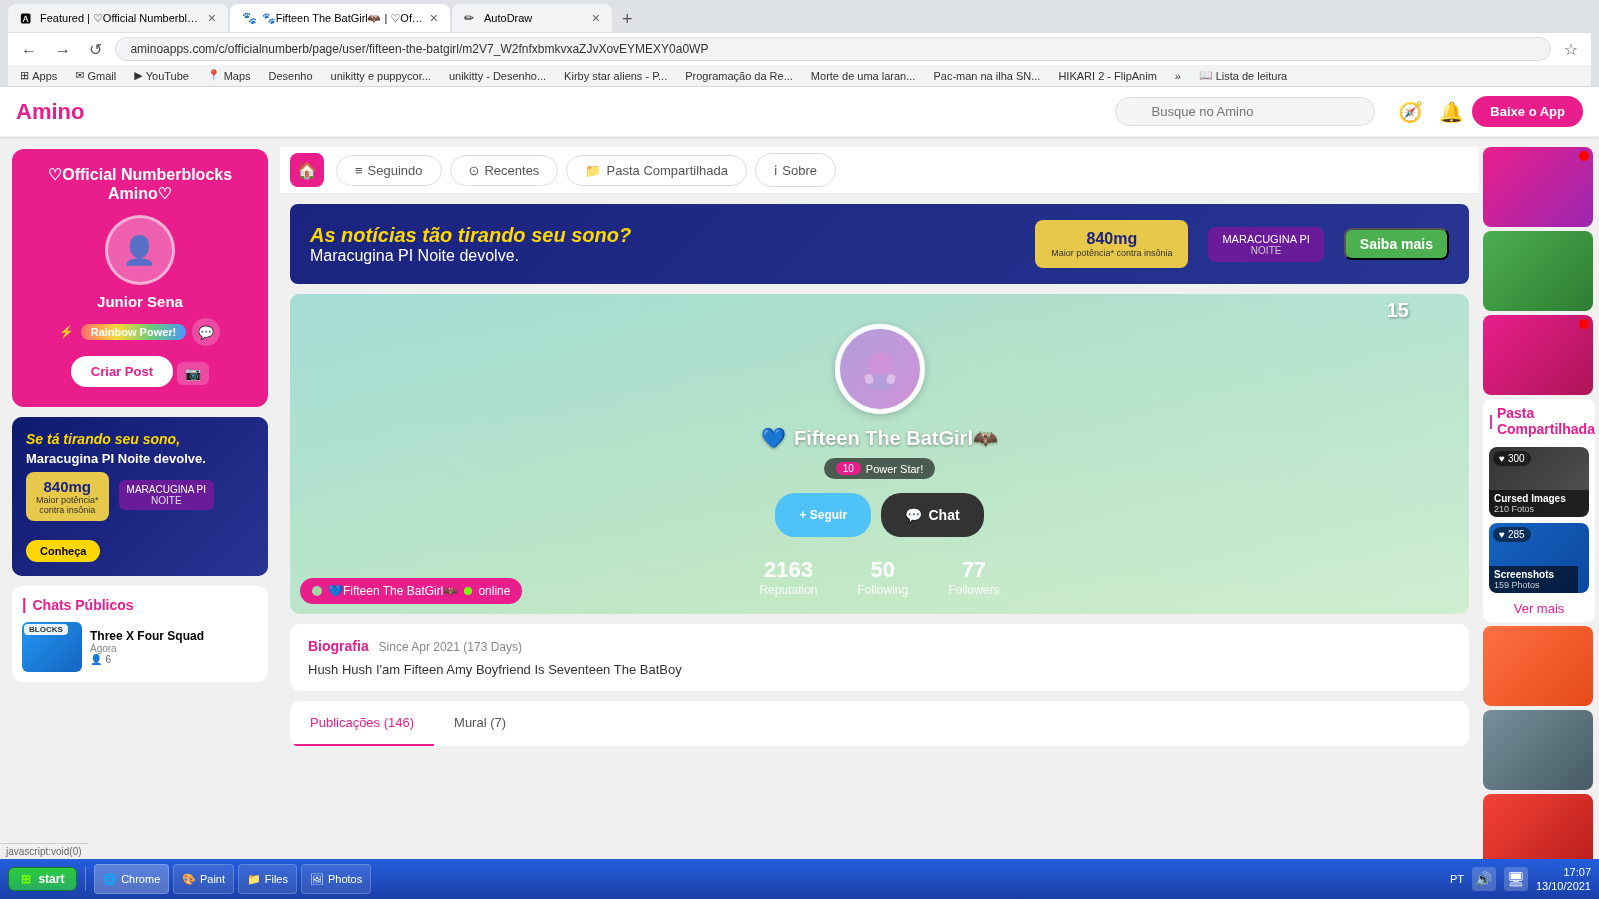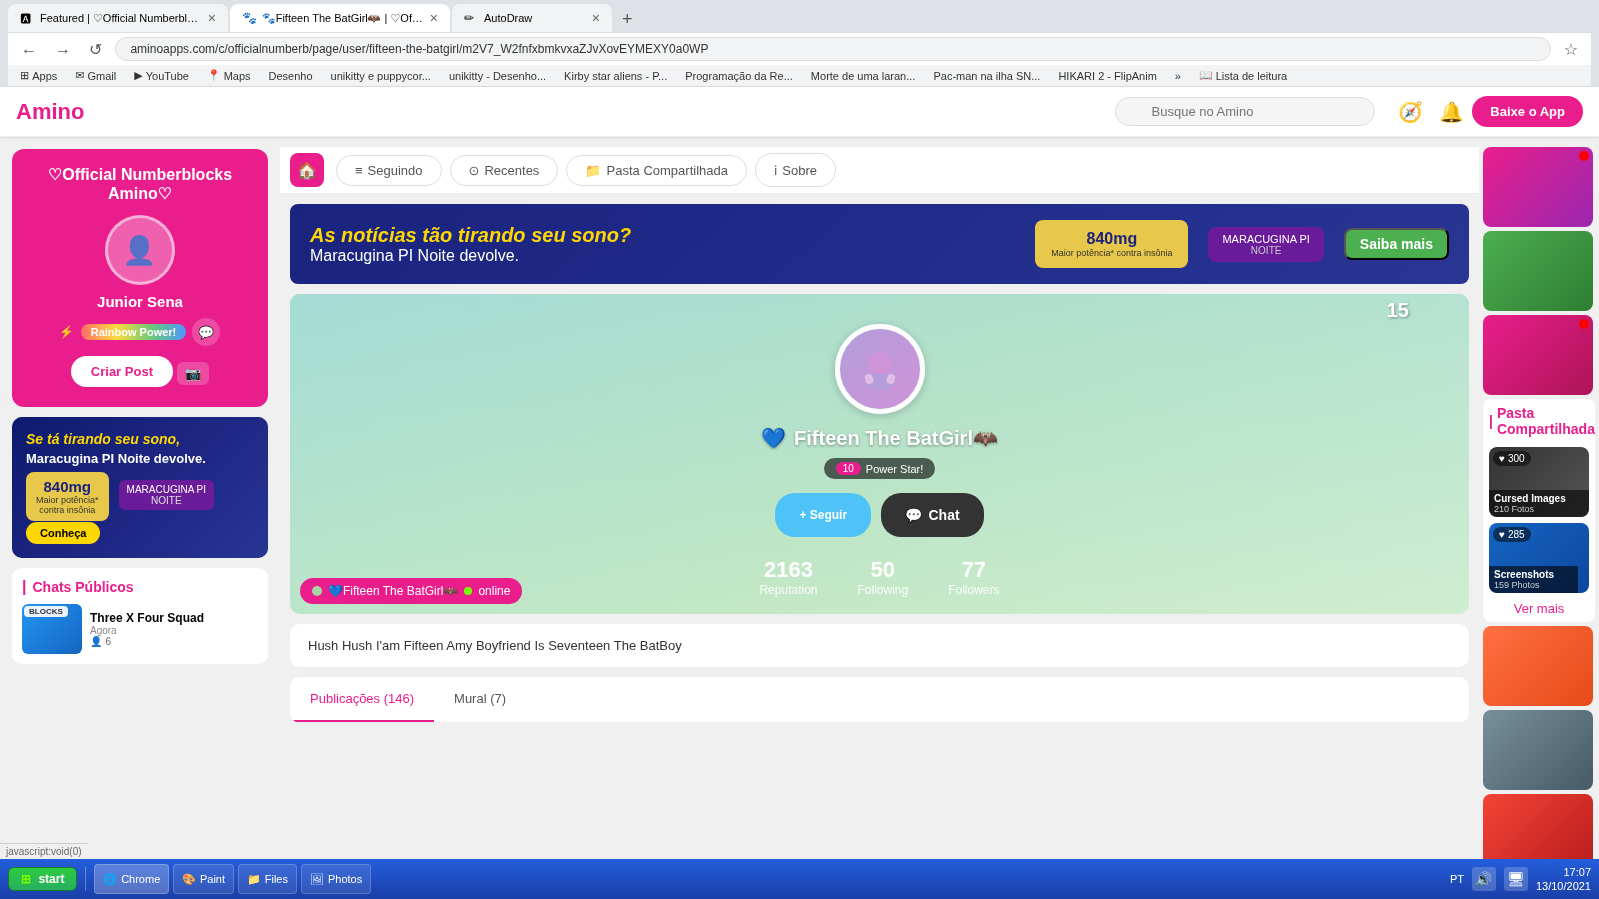--- a/index.html
+++ b/index.html
@@ -39,21 +39,21 @@
     .profile-card { background: #e91e8c; border-radius: 12px; padding: 16px; text-align: center; color: #fff; }
     .community-name { font-size: 16px; font-weight: bold; margin-bottom: 12px; }
     .avatar-circle { width: 70px; height: 70px; border-radius: 50%; background: rgba(255,255,255,0.3); margin: 0 auto 8px; border: 3px solid rgba(255,255,255,0.5); display: flex; align-items: center; justify-content: center; }
     .user-name { font-size: 15px; font-weight: bold; margin-bottom: 8px; }
     .badge-row { display: flex; align-items: center; justify-content: center; gap: 6px; margin-bottom: 10px; }
     .rainbow-badge { background: linear-gradient(to right, #ff6b6b, #ffd93d, #6bcb77, #4d96ff); border-radius: 10px; padding: 2px 10px; font-size: 11px; color: #fff; font-weight: bold; }
     .chat-icon-sm { background: rgba(255,255,255,0.2); border-radius: 50%; width: 28px; height: 28px; display: flex; align-items: center; justify-content: center; cursor: pointer; }
     .criar-post-btn { background: #fff; color: #e91e8c; border: none; border-radius: 20px; padding: 8px 20px; font-size: 13px; font-weight: bold; cursor: pointer; margin-bottom: 4px; }
 
     .ad-card { border-radius: 10px; overflow: hidden; background: #1a237e; }
-    .ad-btn { background: #ffd700; color: #000; border: none; border-radius: 12px; padding: 5px 14px; font-size: 11px; cursor: pointer; font-weight: bold; margin-top: 1px; }
+    .ad-btn { background: #ffd700; color: #000; border: none; border-radius: 12px; padding: 5px 14px; font-size: 11px; cursor: pointer; font-weight: bold; margin-top: 19px; }
 
     .public-chats { background: #fff; border-radius: 10px; padding: 10px; }
     .section-title { color: #e91e8c; font-size: 14px; font-weight: bold; margin-bottom: 8px; display: flex; align-items: center; gap: 6px; }
     .chat-item { display: flex; align-items: center; gap: 8px; cursor: pointer; }
     .chat-thumb { width: 60px; height: 50px; border-radius: 6px; background: #333; position: relative; overflow: hidden; }
     .chat-thumb-bg { width: 100%; height: 100%; background: linear-gradient(135deg, #2196f3, #1565c0); }
     .chat-name { font-size: 12px; font-weight: bold; }
     .chat-time { font-size: 10px; color: #888; }
     .chat-members { font-size: 10px; color: #666; display: flex; align-items: center; gap: 3px; }
 
@@ -367,20 +367,24 @@
 
       <div class="online-bar">
         <div style="width:10px; height:10px; background:#a5d6a7; border-radius:50%;"></div>
         <span>💙Fifteen The BatGirl🦇</span>
         <span class="online-dot"></span>
         <span>online</span>
       </div>
     </div>
 
     <div class="bio-section">
+      <div class="bio-header">
+        <span style="color: rgb(233, 30, 140); font-weight: bold;">Biografia</span>
+        <span class="since" style="color: rgb(136, 136, 136); font-size: 12px; margin-left: 6px;">Since Apr 2021 (173 Days)</span>
+      </div>
       <div class="bio-text">Hush Hush I'am Fifteen Amy Boyfriend Is Seventeen The BatBoy</div>
     </div>
 
     <div class="pub-tabs">
       <div class="pub-tab-row">
         <div class="pub-tab active">Publicações (146)</div>
         <div class="pub-tab">Mural (7)</div>
       </div>
     </div>
 

